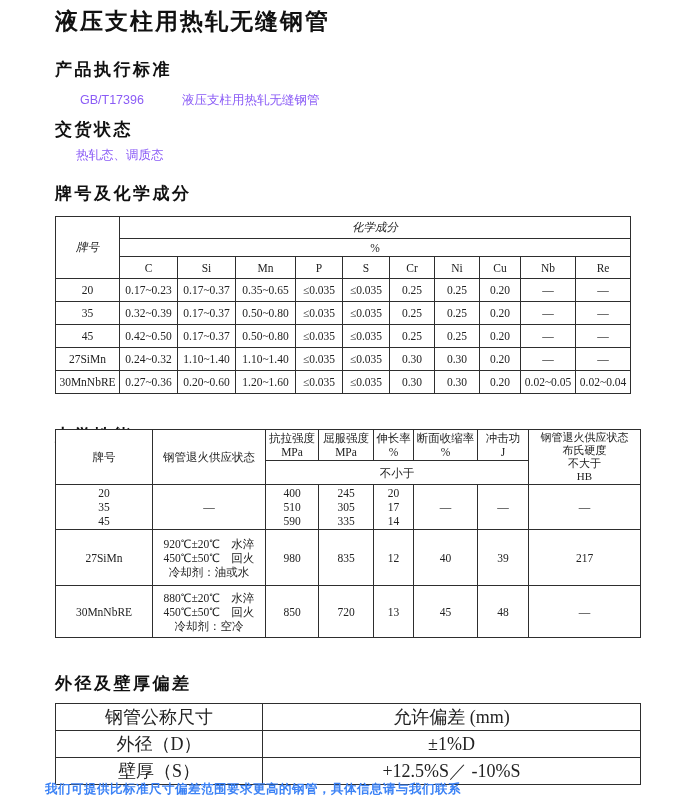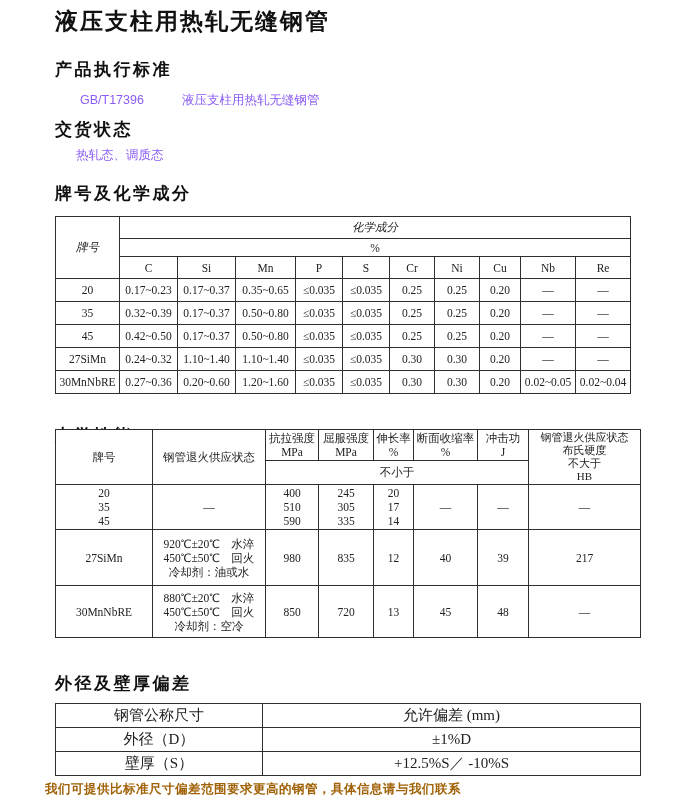--- a/index.html
+++ b/index.html
@@ -16,33 +16,33 @@
   td { border:1px solid #2e2e2e; text-align:center; vertical-align:middle; font-size:11.5px; padding:1px 2px; color:#222; }
   .chem { left:55px; top:216px; width:575px; }
   .chem tr.hr1 td { height:22px;font-style:italic; }
   .chem tr.hr2 td { height:18px; }
   .chem tr.hr3 td { height:22px; }
   .chem tr.dr  td { height:23px; }
 
   .mech { left:55px; top:429px; width:585px; }
   .mech td { line-height:14px; }
   .mech tr.mh1 td { height:28px; }
-  .mech tr.mh2 td { height:24px;font-family:Liberation Mono, monospace; }
+  .mech tr.mh2 td { height:24px; }
   .mech td.hard { line-height:13px; font-size:11px; }
   .mech tr.g1 td { height:44px; }
   .mech tr.g2 td { height:56px; }
   .mech tr.g3 td { height:52px; }
 
   .pre { white-space:pre-line; }
 
   .dim { left:55px; top:703px; width:585px; }
-  .dim td { height:24px; font-size:15px; }
+  .dim td { height:24px; font-size:18px; }
 
   .footnote { position:absolute; left:45px; top:781px; font-family:Liberation Serif, serif;
-              font-size:12.5px; font-weight:bold; color:#a16207; letter-spacing:0.5px; }
+              font-size:12.5px; font-weight:bold; color:#3b82f6; letter-spacing:0.5px; }
 </style>
 </head>
 <body>
 
 <div class="page">
 
   <h1 class="title">液压支柱用热轧无缝钢管</h1>
 
   <h2 class="h2" style="top:58px;">产品执行标准</h2>
   <div class="subline" style="left:80px; top:92px;">

